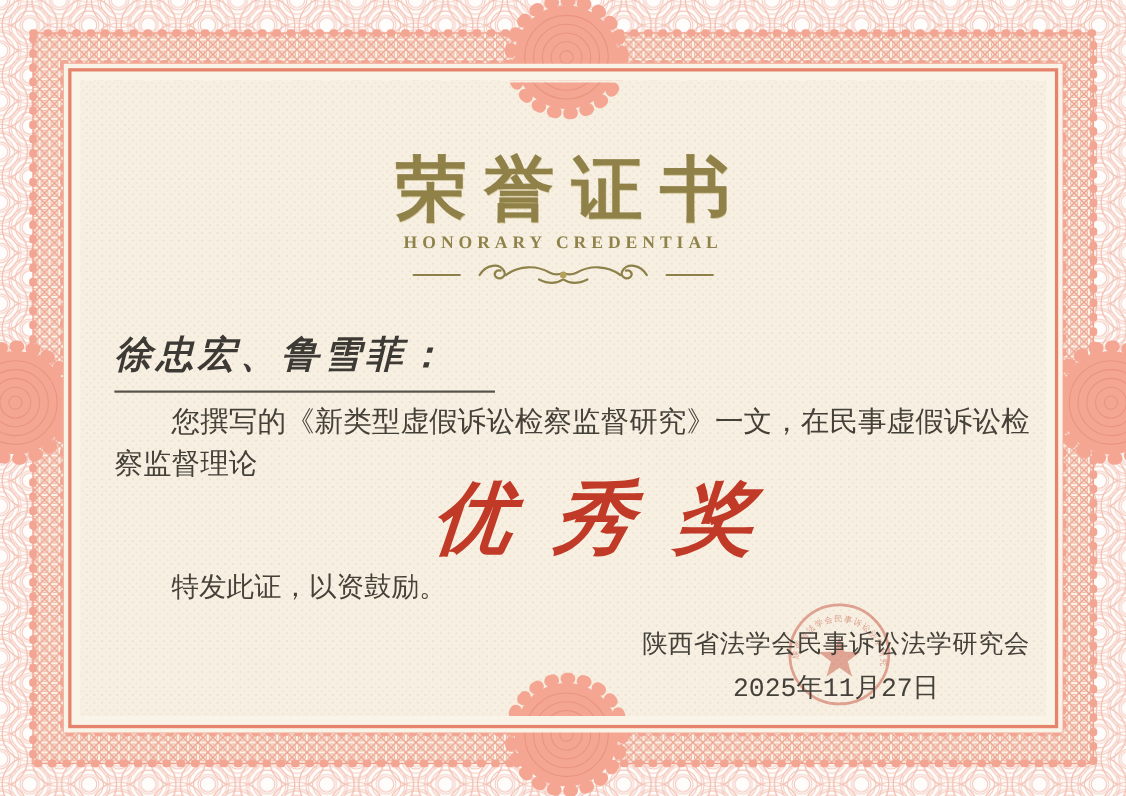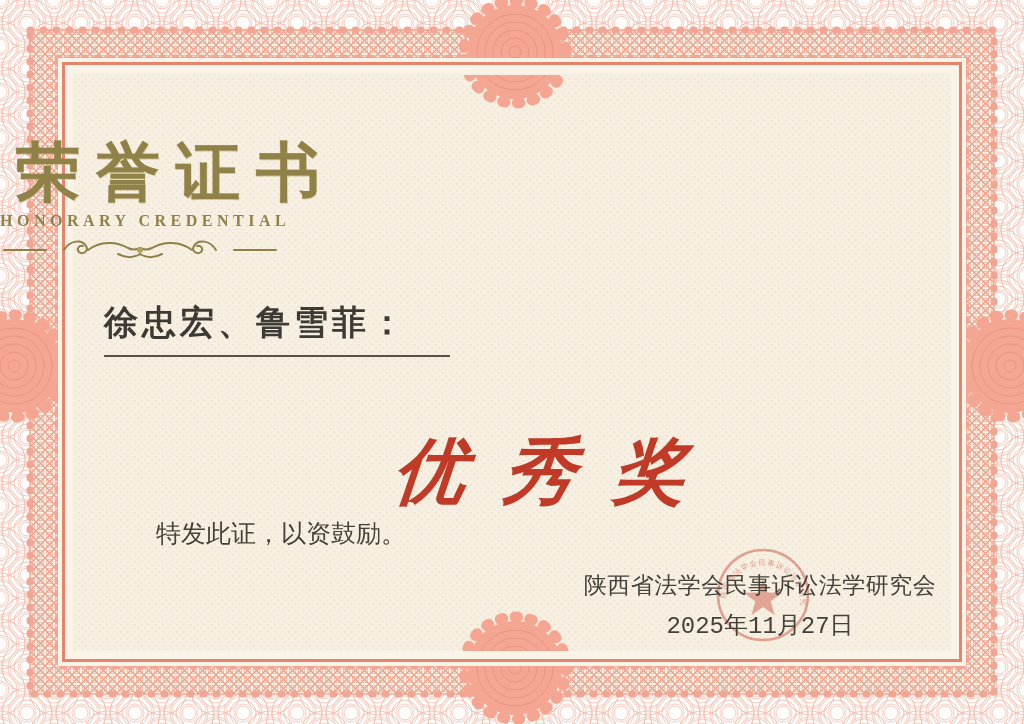--- a/index.html
+++ b/index.html
@@ -9,20 +9,21 @@
     overflow: hidden;
     background: #fefdfb;
     font-family: "Liberation Sans", sans-serif;
   }
   #border-art { position: absolute; inset: 0; }
   .content { position: absolute; z-index: 2; }
 
   
   .title-block {
     left: 0; right: 0; top: 138px;
+    text-align: center;
   }
   .cert-title {
     font-size: 64px;
     font-weight: 600;
     letter-spacing: 16px;
     text-indent: 16px; 
     color: #8f8148;
     text-shadow: 0.5px 0.5px 0 rgba(182,168,104,0.55), -0.5px -0.5px 0 rgba(120,106,50,0.35);
     line-height: 68px;
   }
@@ -34,20 +35,21 @@
     letter-spacing: 4.5px;
     color: #8f824a;
   }
   .flourish { margin-top: 6px; }
 
   
   .recipients {
     left: 104px; top: 300px;
     font-size: 34px;
     font-weight: 600;
+    font-style: italic;
     letter-spacing: 4px;
     color: #3d3a35;
     border-bottom: 2px solid #565149;
     padding: 0 42px 9px 0;
     display: inline-block;
   }
 
   
   .body-text {
     left: 104px; top: 364px; width: 836px;
@@ -213,20 +215,21 @@
         <path d="M118,18 C126,22 134,22 140,18 C146,22 154,22 162,18"></path>
       </g>
       <circle cx="140" cy="14" r="3" fill="#b3a25c"></circle>
     </svg>
   </div>
 </div>
 
 <div class="content recipients">徐忠宏、鲁雪菲：</div>
 
 <div class="content body-text">
+  <div class="body-line1">您撰写的《新类型虚假诉讼检察监督研究》一文，在民事虚假诉讼检察监督理论</div>
 </div>
 
 <div class="content award">优秀奖</div>
 
 <div class="content closing">特发此证，以资鼓励。</div>
 
 <div class="content issuer-block">
   <div class="issuer-name">陕西省法学会民事诉讼法学研究会</div>
   <div class="issue-date">2025年11月27日</div>
 </div>

